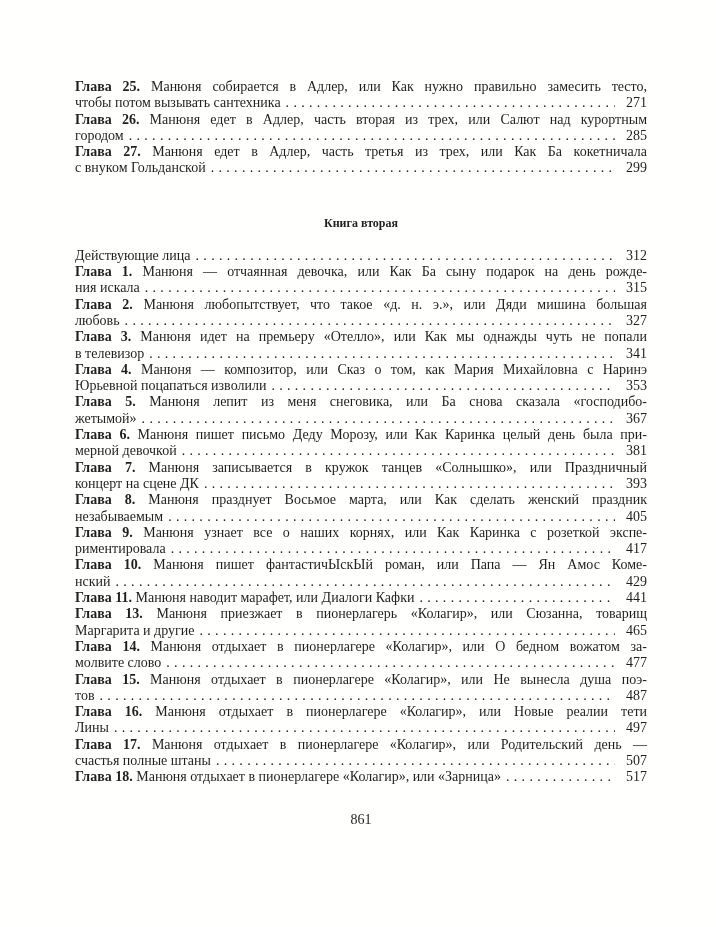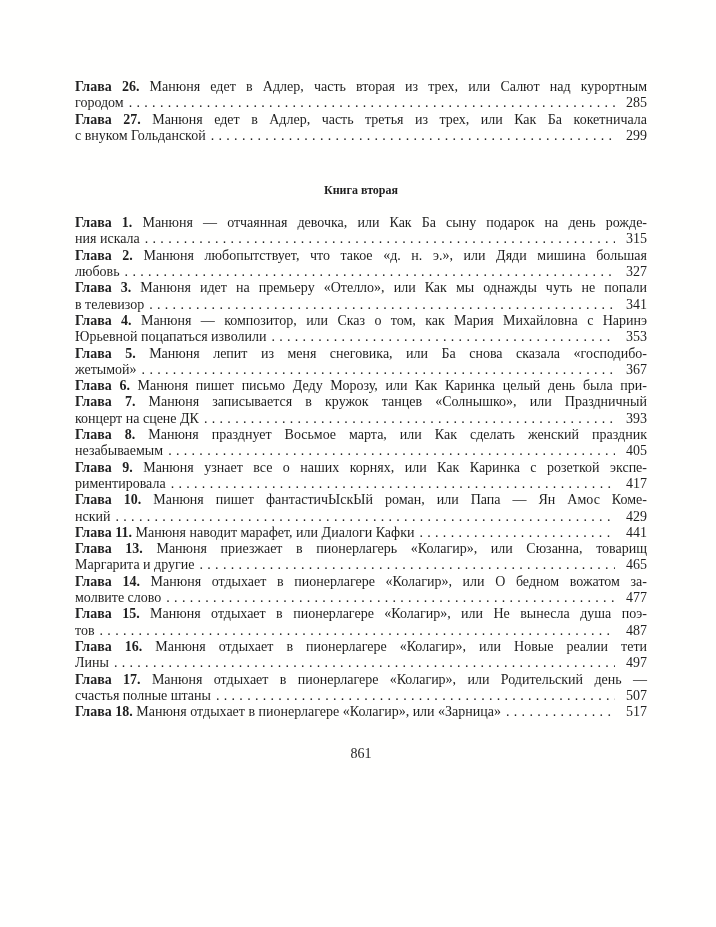--- a/index.html
+++ b/index.html
@@ -28,20 +28,28 @@
   .folio { margin-top: 26px; text-align: center; font-size: 14px; }
 </style>
 </head>
 <body>
 
 <div class="page">
   <div class="content">
 
     <div class="toc">
         <div class="entry">
+          <div class="l1"><b class="label">Глава 25.</b> Манюня собирается в Адлер, или Как нужно правильно замесить тесто,</div>
+          <div class="l2">
+            <span class="t">чтобы потом вызывать сантехника</span>
+            <span class="dots"></span>
+            <span class="num">271</span>
+          </div>
+        </div>
+        <div class="entry">
           <div class="l1"><b class="label">Глава 26.</b> Манюня едет в Адлер, часть вторая из трех, или Салют над курортным</div>
           <div class="l2">
             <span class="t">городом</span>
             <span class="dots"></span>
             <span class="num">285</span>
           </div>
         </div>
         <div class="entry">
           <div class="l1"><b class="label">Глава 27.</b> Манюня едет в Адлер, часть третья из трех, или Как Ба кокетничала</div>
           <div class="l2">
@@ -51,20 +59,27 @@
           </div>
         </div>
       </div>
 
     <div class="section-head">
       <div class="sh1">Книга вторая</div>
     </div>
 
     <div class="toc">
         <div class="entry">
+          <div class="l2">
+            <span class="t">Действующие лица</span>
+            <span class="dots"></span>
+            <span class="num">312</span>
+          </div>
+        </div>
+        <div class="entry">
           <div class="l1"><b class="label">Глава 1.</b> Манюня — отчаянная девочка, или Как Ба сыну подарок на день рожде-</div>
           <div class="l2">
             <span class="t">ния искала</span>
             <span class="dots"></span>
             <span class="num">315</span>
           </div>
         </div>
         <div class="entry">
           <div class="l1"><b class="label">Глава 2.</b> Манюня любопытствует, что такое «д. н. э.», или Дяди мишина большая</div>
           <div class="l2">
@@ -92,20 +107,25 @@
         <div class="entry">
           <div class="l1"><b class="label">Глава 5.</b> Манюня лепит из меня снеговика, или Ба снова сказала «господибо-</div>
           <div class="l2">
             <span class="t">жетымой»</span>
             <span class="dots"></span>
             <span class="num">367</span>
           </div>
         </div>
         <div class="entry">
           <div class="l1"><b class="label">Глава 6.</b> Манюня пишет письмо Деду Морозу, или Как Каринка целый день была при-</div>
+          <div class="l2">
+            <span class="t">мерной девочкой</span>
+            <span class="dots"></span>
+            <span class="num">381</span>
+          </div>
         </div>
         <div class="entry">
           <div class="l1"><b class="label">Глава 7.</b> Манюня записывается в кружок танцев «Солнышко», или Праздничный</div>
           <div class="l2">
             <span class="t">концерт на сцене ДК</span>
             <span class="dots"></span>
             <span class="num">393</span>
           </div>
         </div>
         <div class="entry">

